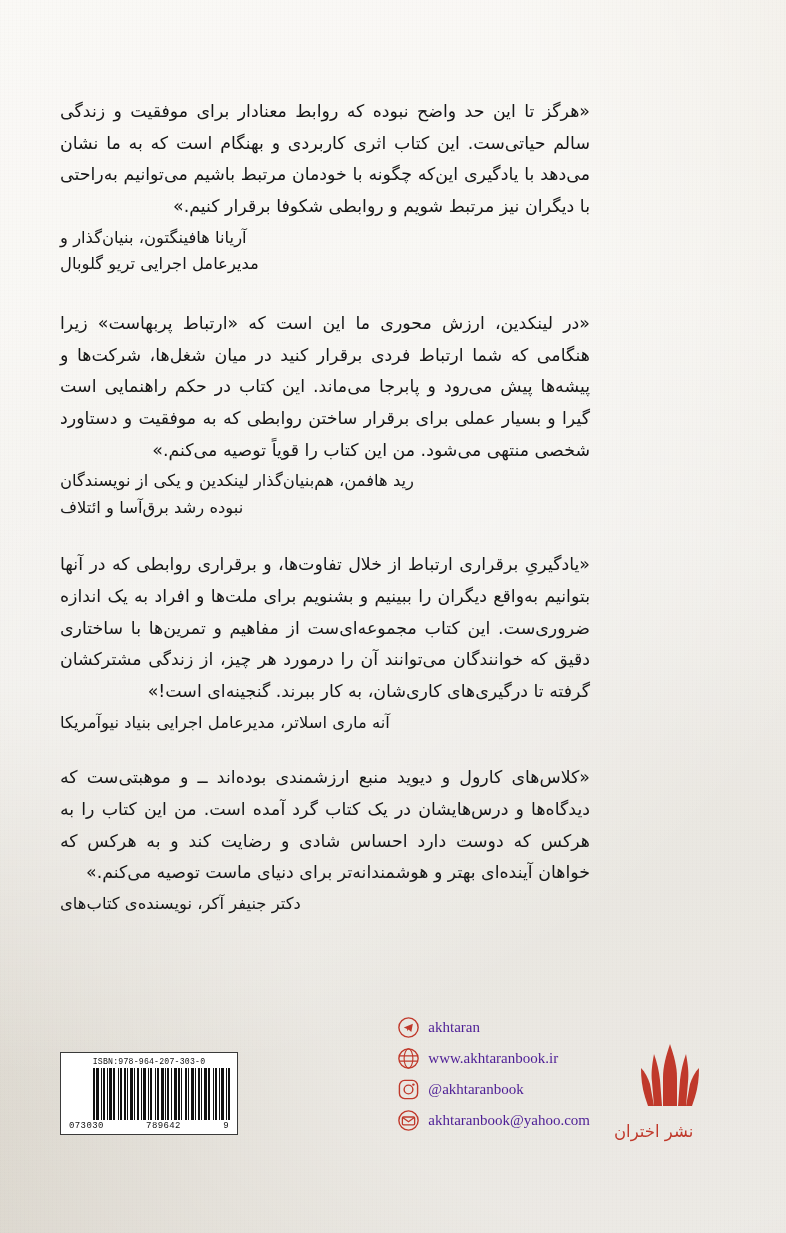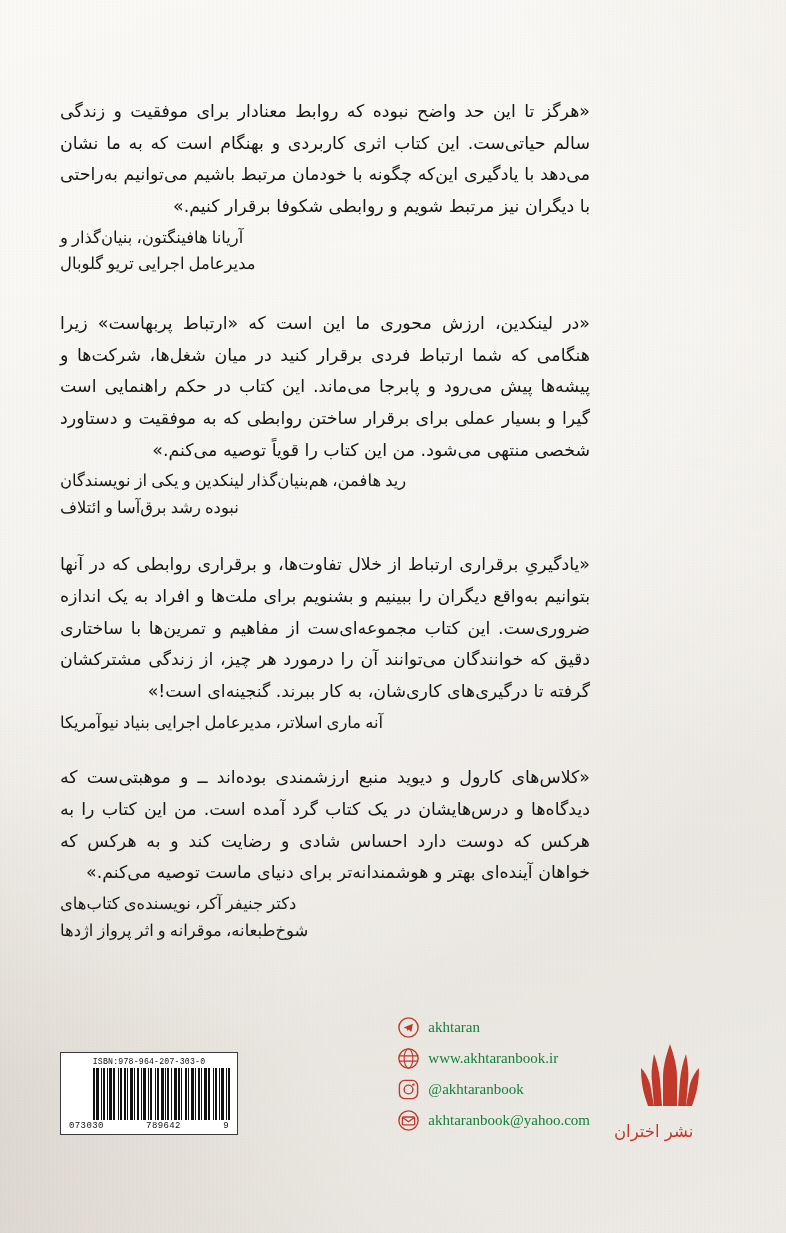--- a/index.html
+++ b/index.html
@@ -57,21 +57,20 @@
     text-align-last: right;
     color: #171717;
     letter-spacing: 0px;
   }
   .attrib {
     margin-top: 2px;
     font-size: 16.4px;
     line-height: 1.62;
     text-align: left;
     color: #171717;
-    font-family: Liberation Serif, serif;
   }
   .attrib .line {
     display: block;
   }
 
   
   .block-1 { margin-bottom: 30px; }
   .block-2 { margin-bottom: 28px; }
   .block-3 { margin-bottom: 26px; }
   .block-4 { margin-bottom: 0; }
@@ -122,21 +121,21 @@
   .c-icon {
     width: 21px;
     height: 21px;
     flex: 0 0 21px;
     color: #c0392b;
   }
   .c-icon svg { display: block; }
   .c-text {
     font-family: "Liberation Serif", "DejaVu Serif", serif;
     font-size: 15px;
-    color: #15803d;
+    color: #4c1d95;
     white-space: nowrap;
   }
 
   .barcode-box {
     position: absolute;
     left: 60px;
     bottom: 12px;
     width: 178px;
     background: #ffffff;
     border: 1px solid #3a3a3a;
@@ -203,21 +202,20 @@
       <div class="quote-body">«یادگیریِ برقراری ارتباط از خلال تفاوت‌ها، و برقراری روابطی که در آنها بتوانیم به‌واقع دیگران را ببینیم و بشنویم برای ملت‌ها و افراد به یک اندازه ضروری‌ست. این کتاب مجموعه‌ای‌ست از مفاهیم و تمرین‌ها با ساختاری دقیق که خوانندگان می‌توانند آن را درمورد هر چیز، از زندگی مشترکشان گرفته تا درگیری‌های کاری‌شان، به کار ببرند. گنجینه‌ای است!»</div>
       <div class="attrib">
         <span class="line">آنه ماری اسلاتر، مدیرعامل اجرایی بنیاد نیوآمریکا</span>
       </div>
     </div>
 
     <div class="quote-block block-4">
       <div class="quote-body">«کلاس‌های کارول و دیوید منبع ارزشمندی بوده‌اند ــ و موهبتی‌ست که دیدگاه‌ها و درس‌هایشان در یک کتاب گرد آمده است. من این کتاب را به هرکس که دوست دارد احساس شادی و رضایت کند و به هرکس که خواهان آینده‌ای بهتر و هوشمندانه‌تر برای دنیای ماست توصیه می‌کنم.»</div>
       <div class="attrib">
         <span class="line">دکتر جنیفر آکر، نویسنده‌ی کتاب‌های</span>
-        <span class="line">شوخ‌طبعانه، موقرانه و اثر پرواز اژدها</span>
       </div>
     </div>
 
   </div>
 
   <div class="footer">
 
     <div class="publisher-logo">
       <div class="logo-mark">
         <svg viewBox="0 0 74 74" width="74" height="74" aria-hidden="true">

